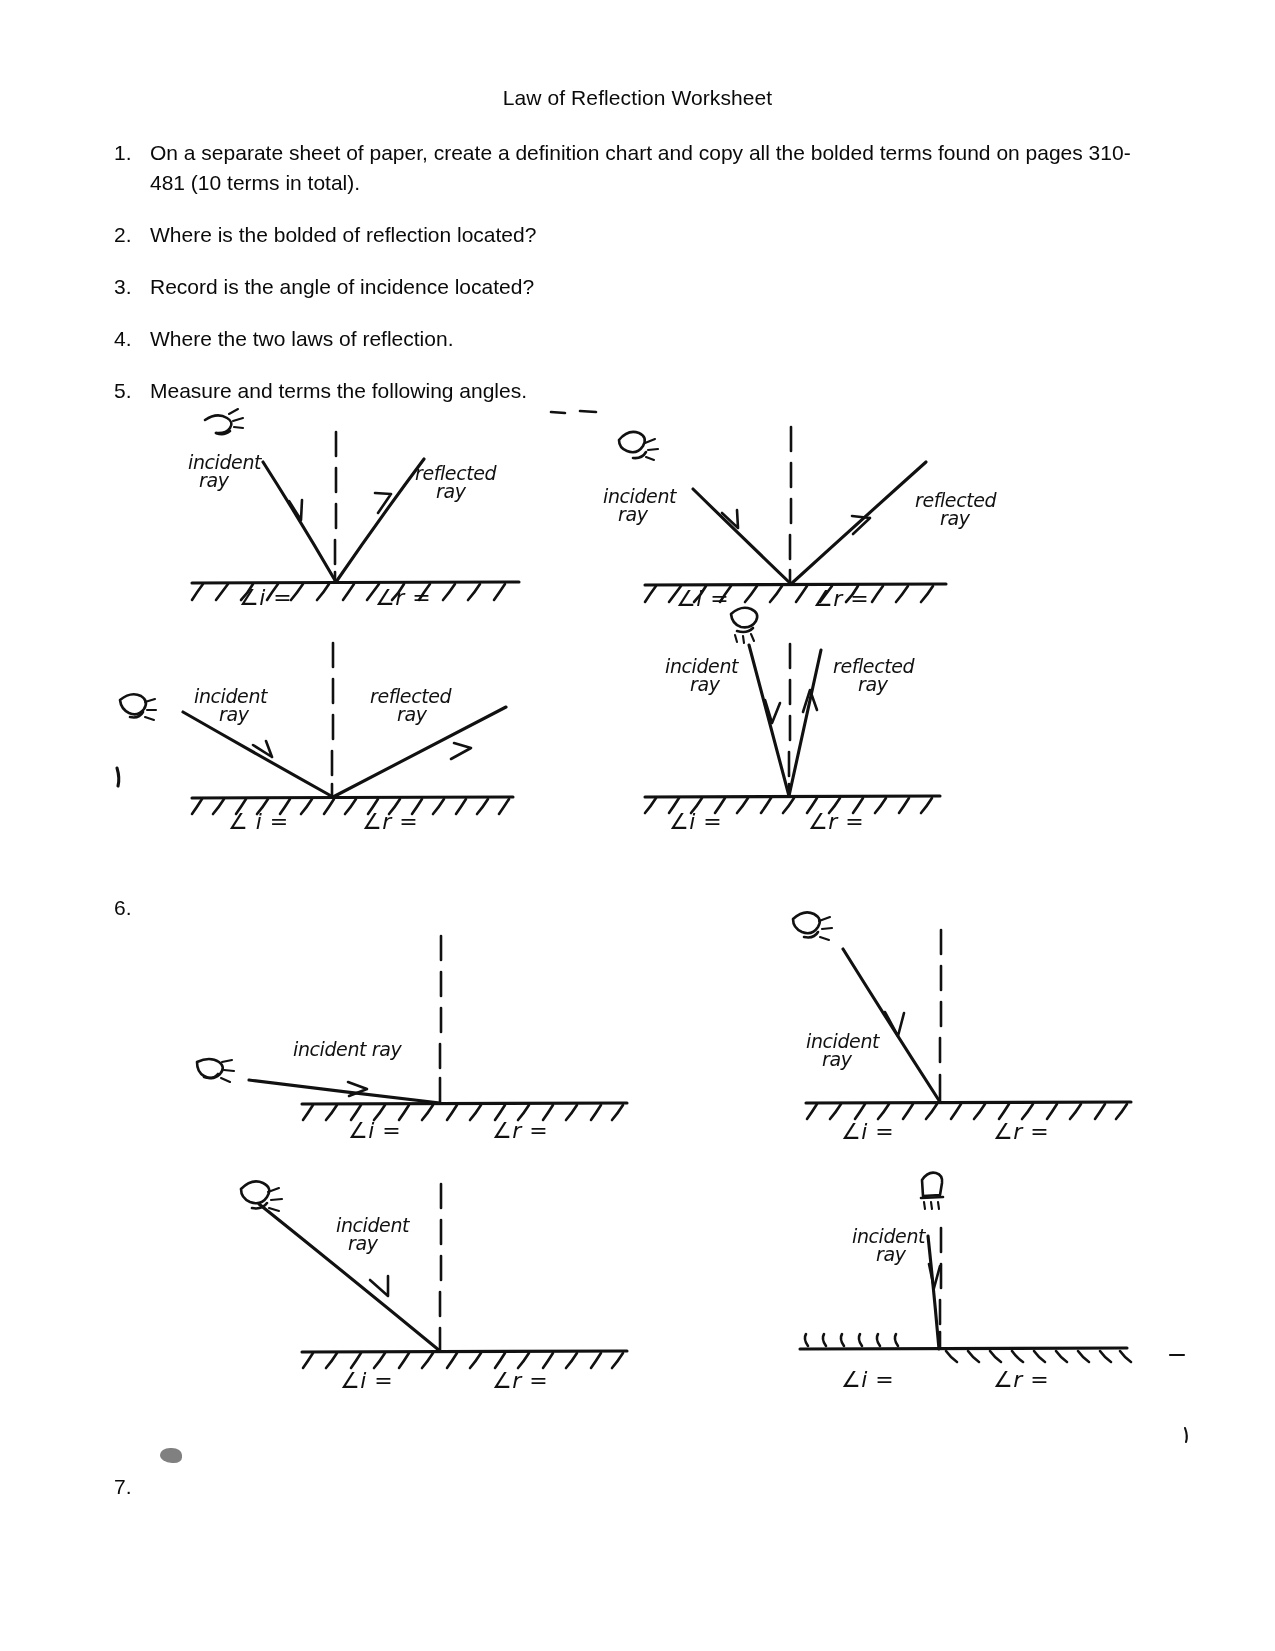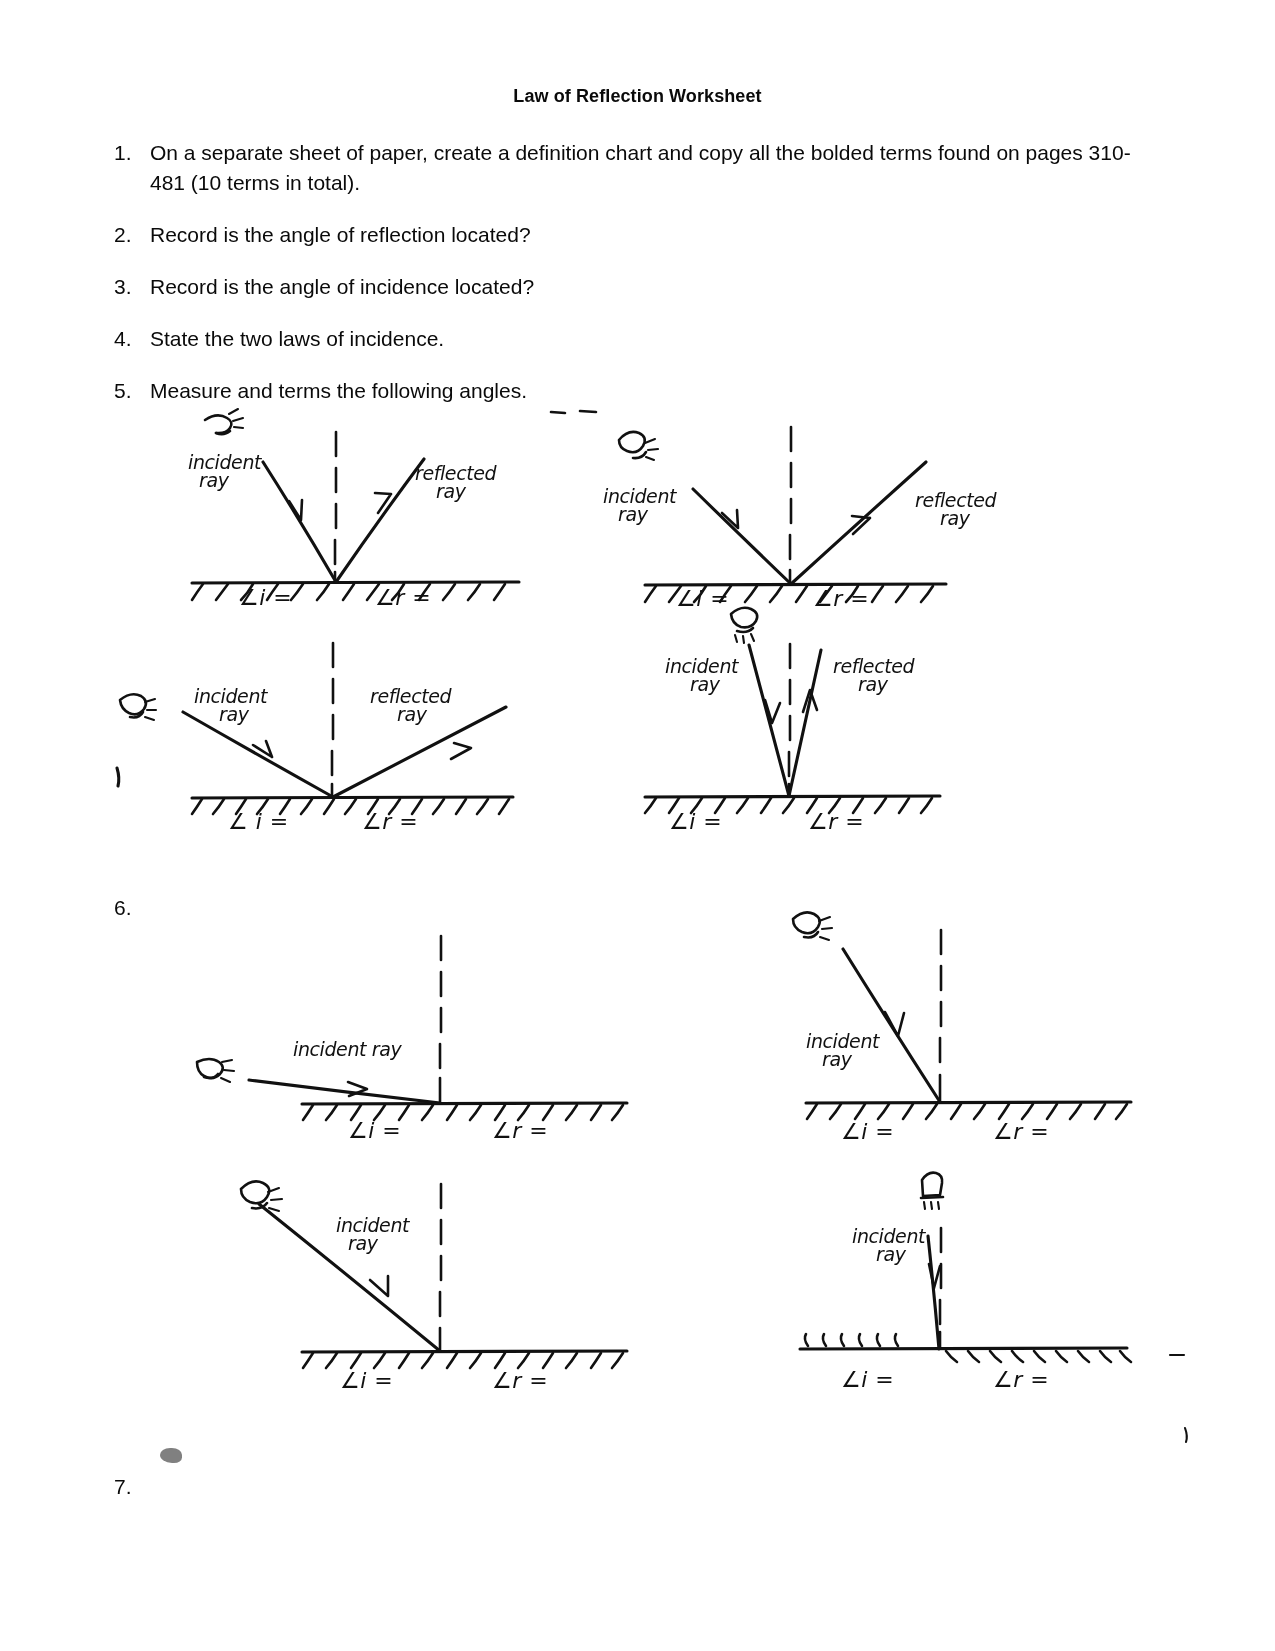--- a/index.html
+++ b/index.html
@@ -7,21 +7,21 @@
   body{
     width:1275px;height:1651px;position:relative;overflow:hidden;
     font-family:"Liberation Sans", sans-serif;
     color:#0a0a0a;
   }
   .page{position:absolute;inset:0;background:#ffffff;}
 
   
   .title{
     position:absolute;left:0;right:0;top:86px;text-align:center;
-    font-size:18px;font-weight:bold;letter-spacing:.1px;
+    font-size:21px;font-weight:normal;letter-spacing:.1px;
   }
   .qlist{position:absolute;left:114px;top:112px;width:1050px;}
   .q{
     display:flex;align-items:flex-start;
     font-size:21px;line-height:30px;margin-bottom:21px;
   }
   .q .num{width:36px;flex:0 0 36px;}
   .q .txt{flex:1;}
   .q.tight{margin-bottom:0;}
 
@@ -69,31 +69,31 @@
 
   <div class="qlist">
 
     <div class="q" style="margin-top:26px;">
       <span class="num">1.</span>
       <span class="txt">On a separate sheet of paper, create a definition chart and copy all the bolded terms found on pages 310-481 (10 terms in total).</span>
     </div>
 
     <div class="q" style="margin-top:22px;">
       <span class="num">2.</span>
-      <span class="txt">Record is the angle of reflection located?</span>
+      <span class="txt">Where is the bolded of reflection located?</span>
     </div>
 
     <div class="q" style="margin-top:22px;">
       <span class="num">3.</span>
       <span class="txt">Record is the angle of incidence located?</span>
     </div>
 
     <div class="q" style="margin-top:22px;">
       <span class="num">4.</span>
-      <span class="txt">State the two laws of incidence.</span>
+      <span class="txt">Where the two laws of reflection.</span>
     </div>
 
     <div class="q tight" style="margin-top:22px;">
       <span class="num">5.</span>
       <span class="txt">Measure and terms the following angles.</span>
     </div>
 
   </div>
 
   <div class="q6">

